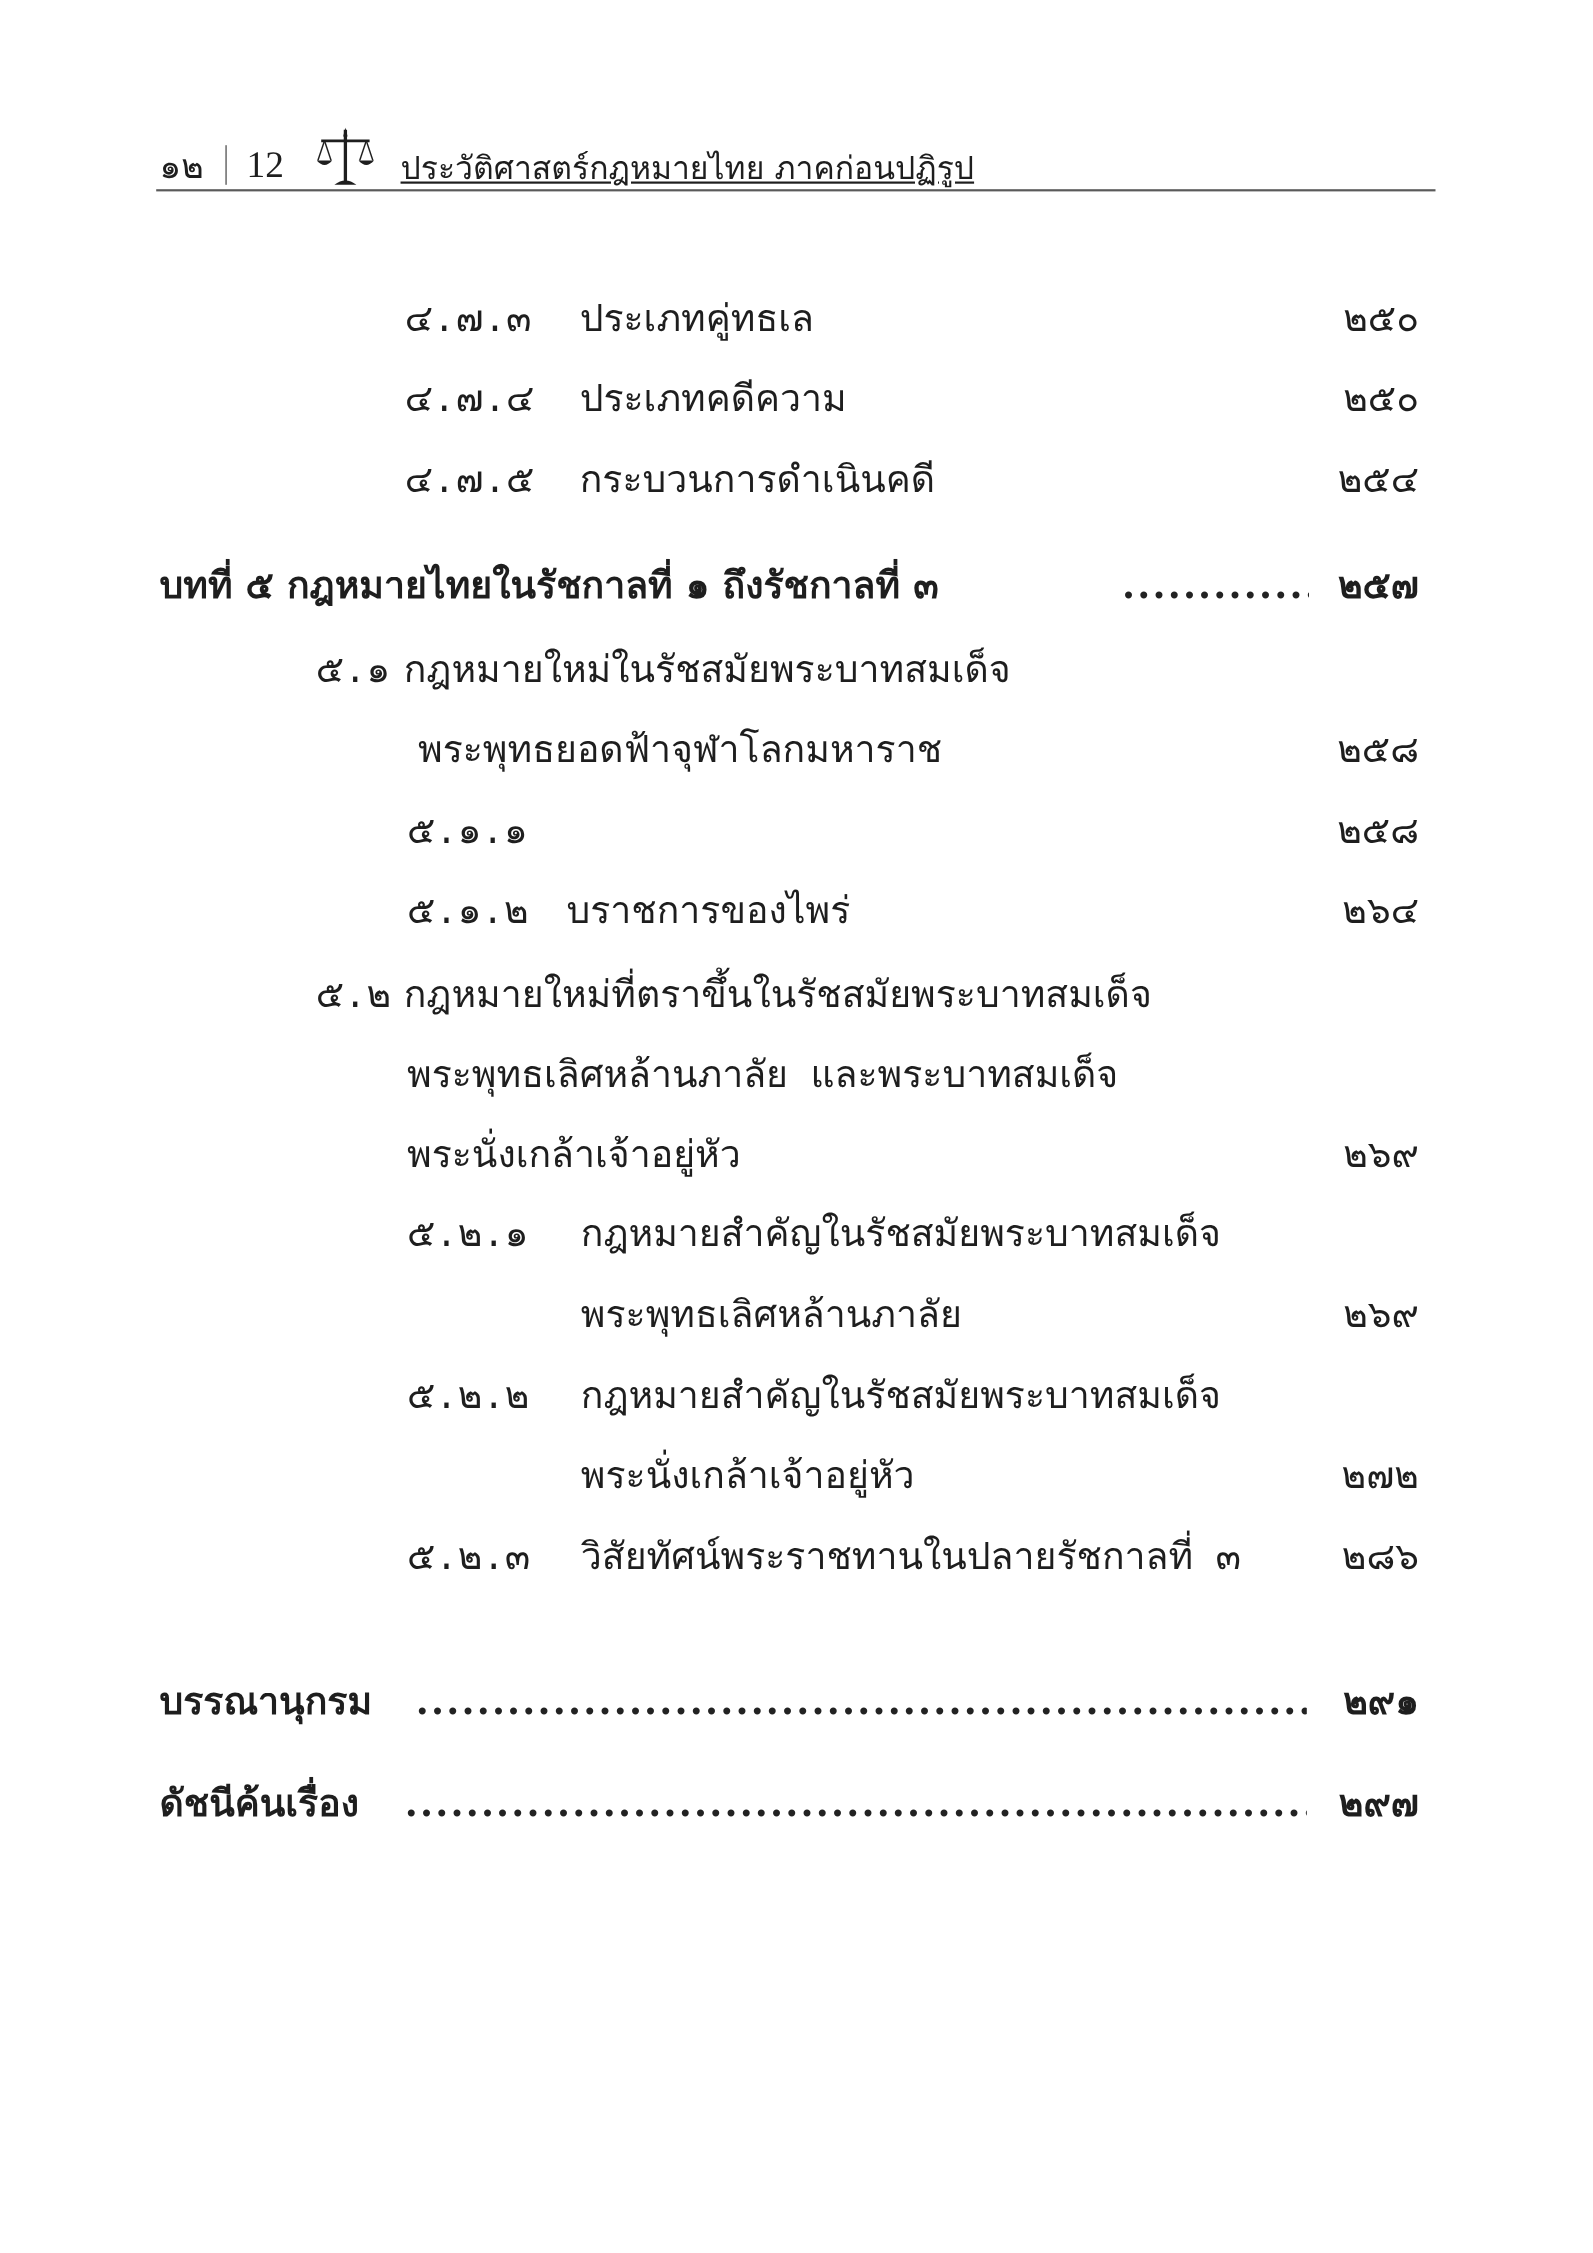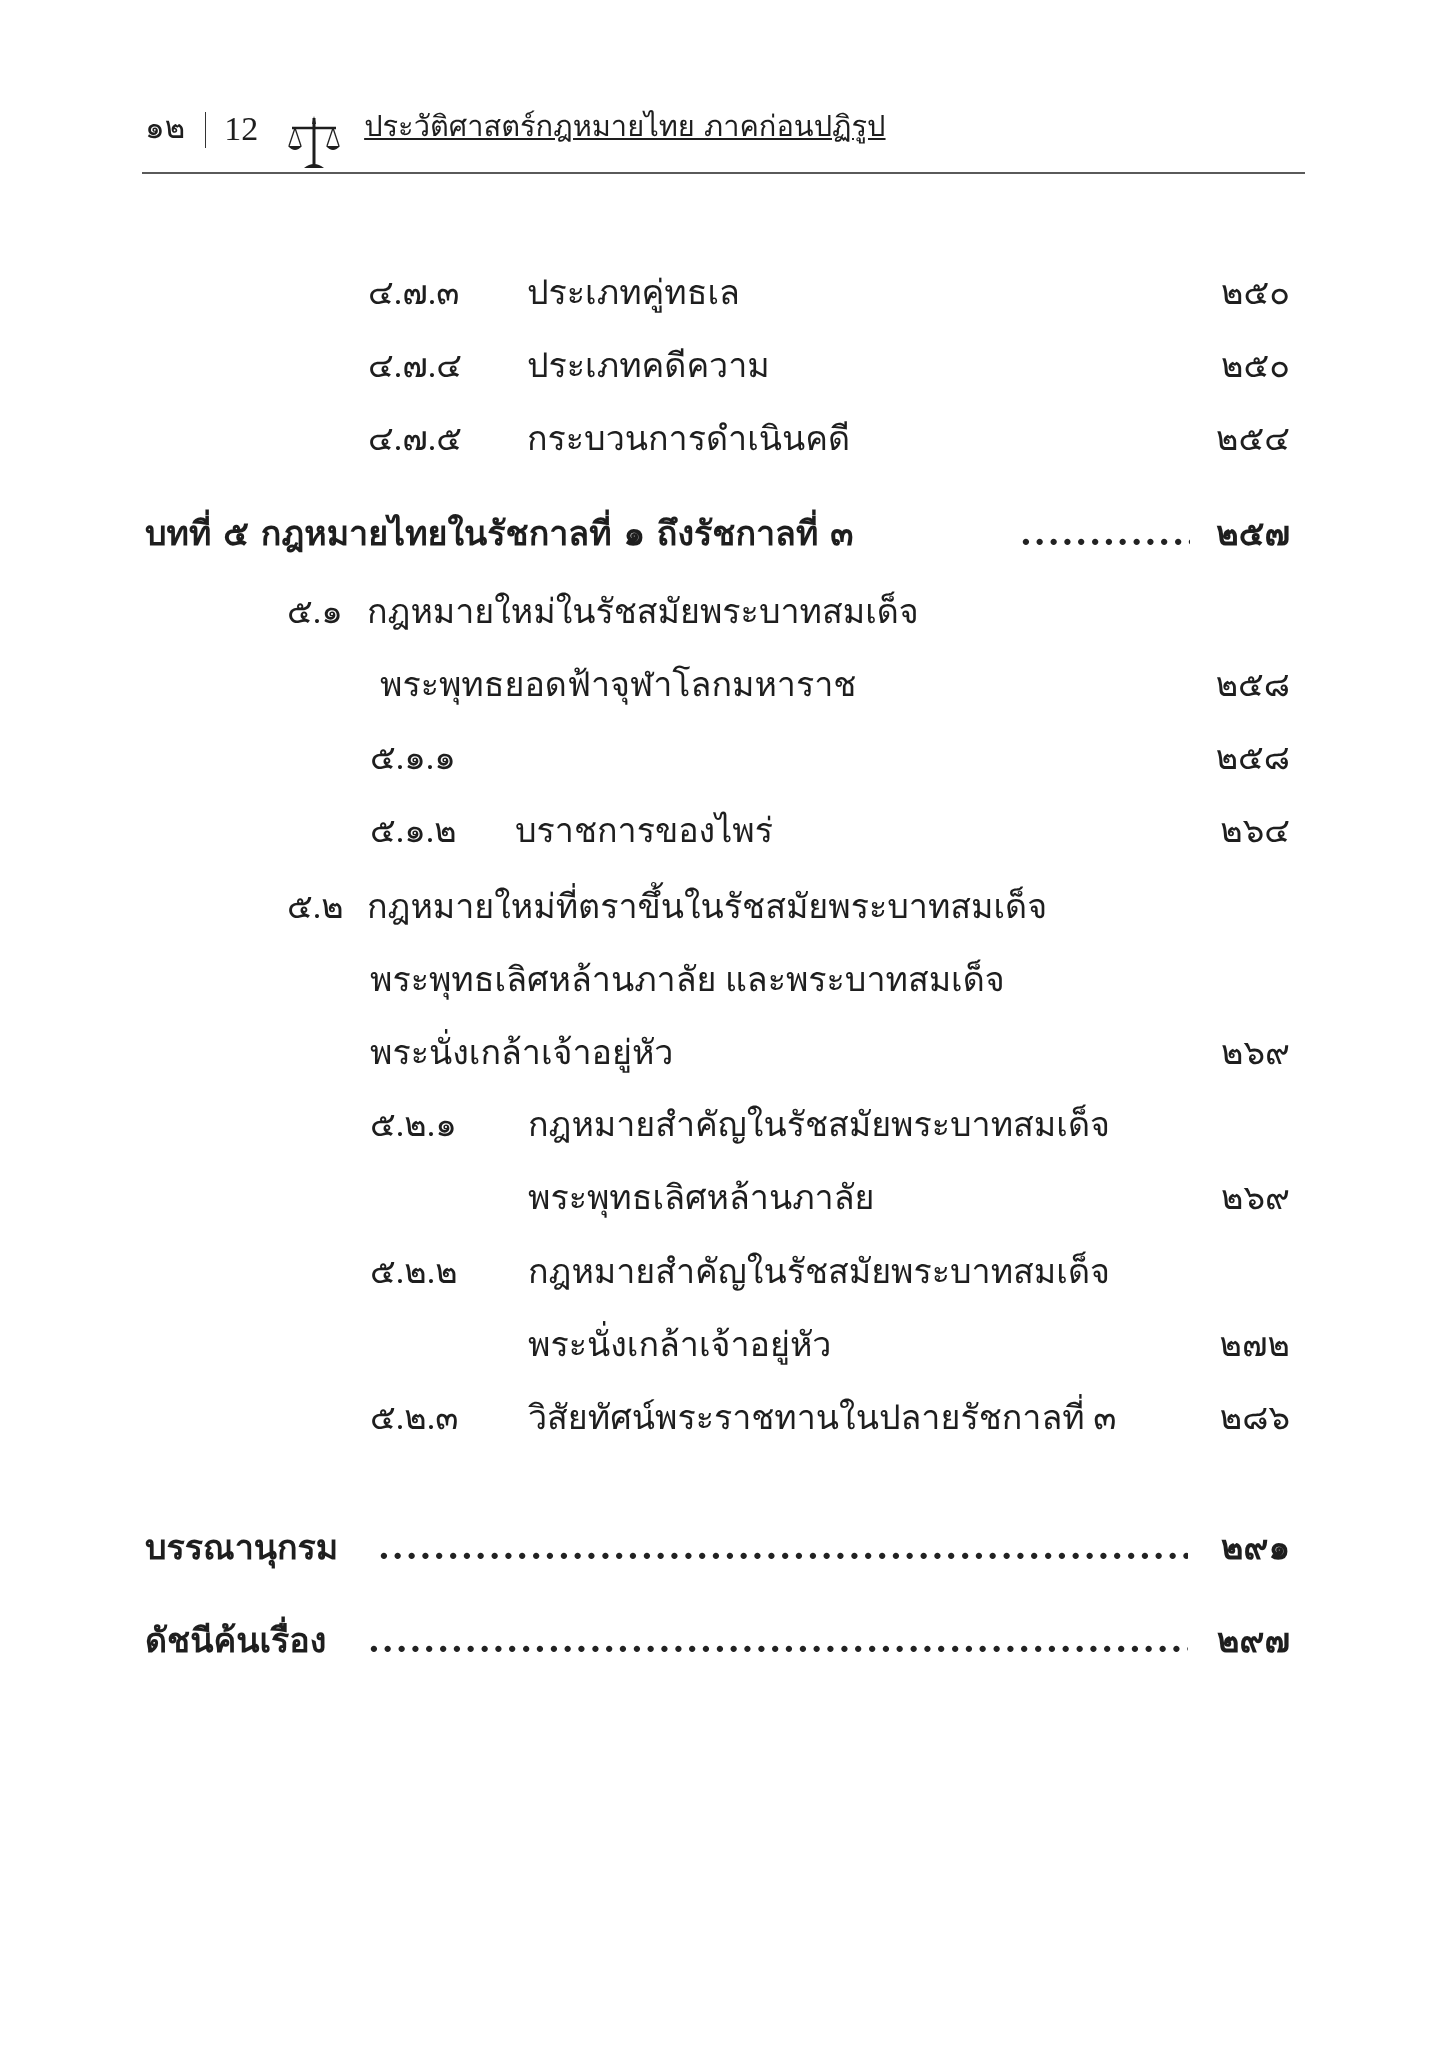--- a/index.html
+++ b/index.html
@@ -1,29 +1,29 @@
 <!DOCTYPE html>
 <html><head>
 <meta charset="utf-8">
 <style>
   html, body { margin: 0; padding: 0; background: #ffffff; }
   body { width: 1448px; height: 2048px; position: relative; overflow: hidden; color: #1e1e1e;
          font-family: "DejaVu Serif", "Liberation Serif", serif; }
   .header { position: absolute; left: 142px; top: 122px; width: 1163px; height: 50px;
             border-bottom: 2px solid #5a5a5a; }
-  .header .hrow { position: absolute; left: 0; bottom: 4px; display: flex; 
+  .header .hrow { position: absolute; left: 0; bottom: 4px; display: flex; align-items: flex-end;
                   font-size: 31px; line-height: 1; white-space: nowrap; }
   .hnum-th { margin-left: 3px; }
   .hsep { display: inline-block; width: 1px; height: 36px; background: #333; margin: 0 18px 0 20px; }
   .hnum-ar { font-family: "Liberation Serif", serif; font-size: 34px; }
   .scales { display: inline-block; margin: 0 22px 0 28px; width: 56px; height: 56px; position: relative; top: 4px; }
   .htitle { font-family: "DejaVu Sans", sans-serif; font-size: 29px; letter-spacing: 0; text-decoration: underline; }
   .row { position: absolute; left: 0; width: 1448px; height: 50px; transform: translateY(-25px); }
   .row > span { position: absolute; line-height: 50px; font-size: 34px; white-space: nowrap;
-                font-family: Liberation Serif, serif; }
+                font-family: Liberation Mono, monospace; }
   .row .pgcol { left: 1200px; width: 90px; text-align: right; }
   .row.b > span { font-weight: bold; font-family: "DejaVu Serif", serif; }
   .leader { overflow: hidden; letter-spacing: 2px; color: #222; }
 </style>
 </head>
 <body>
 
 <div class="header">
   <div class="hrow">
     <span class="hnum-th">๑๒</span>

